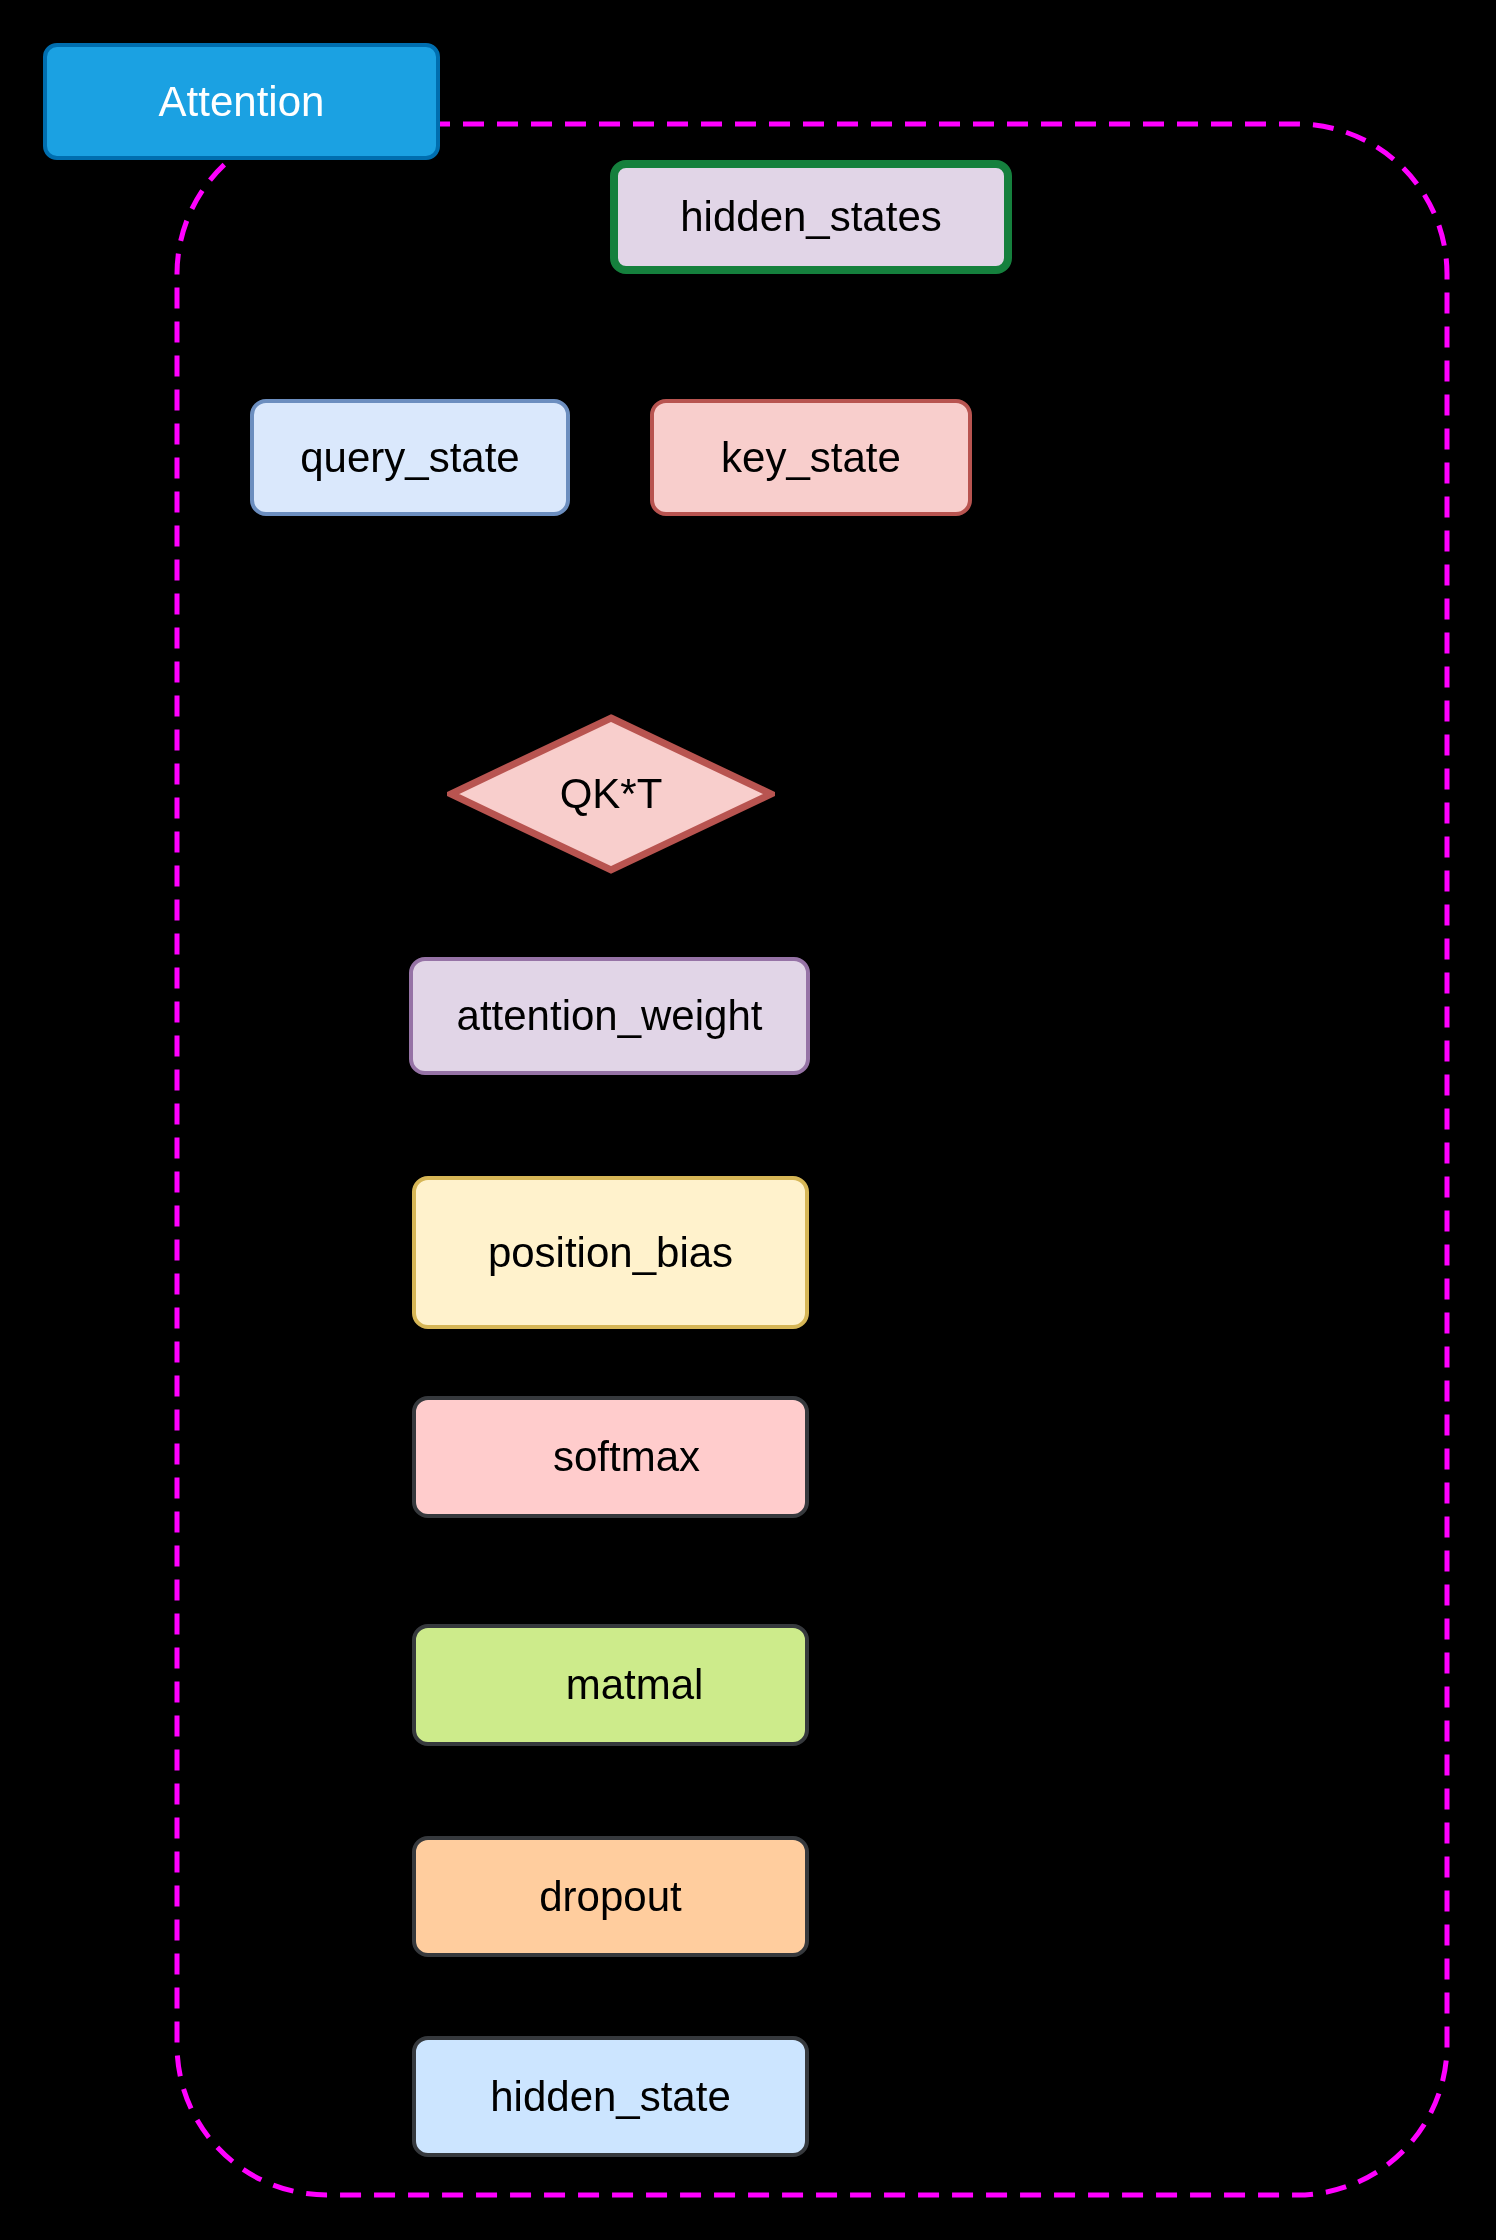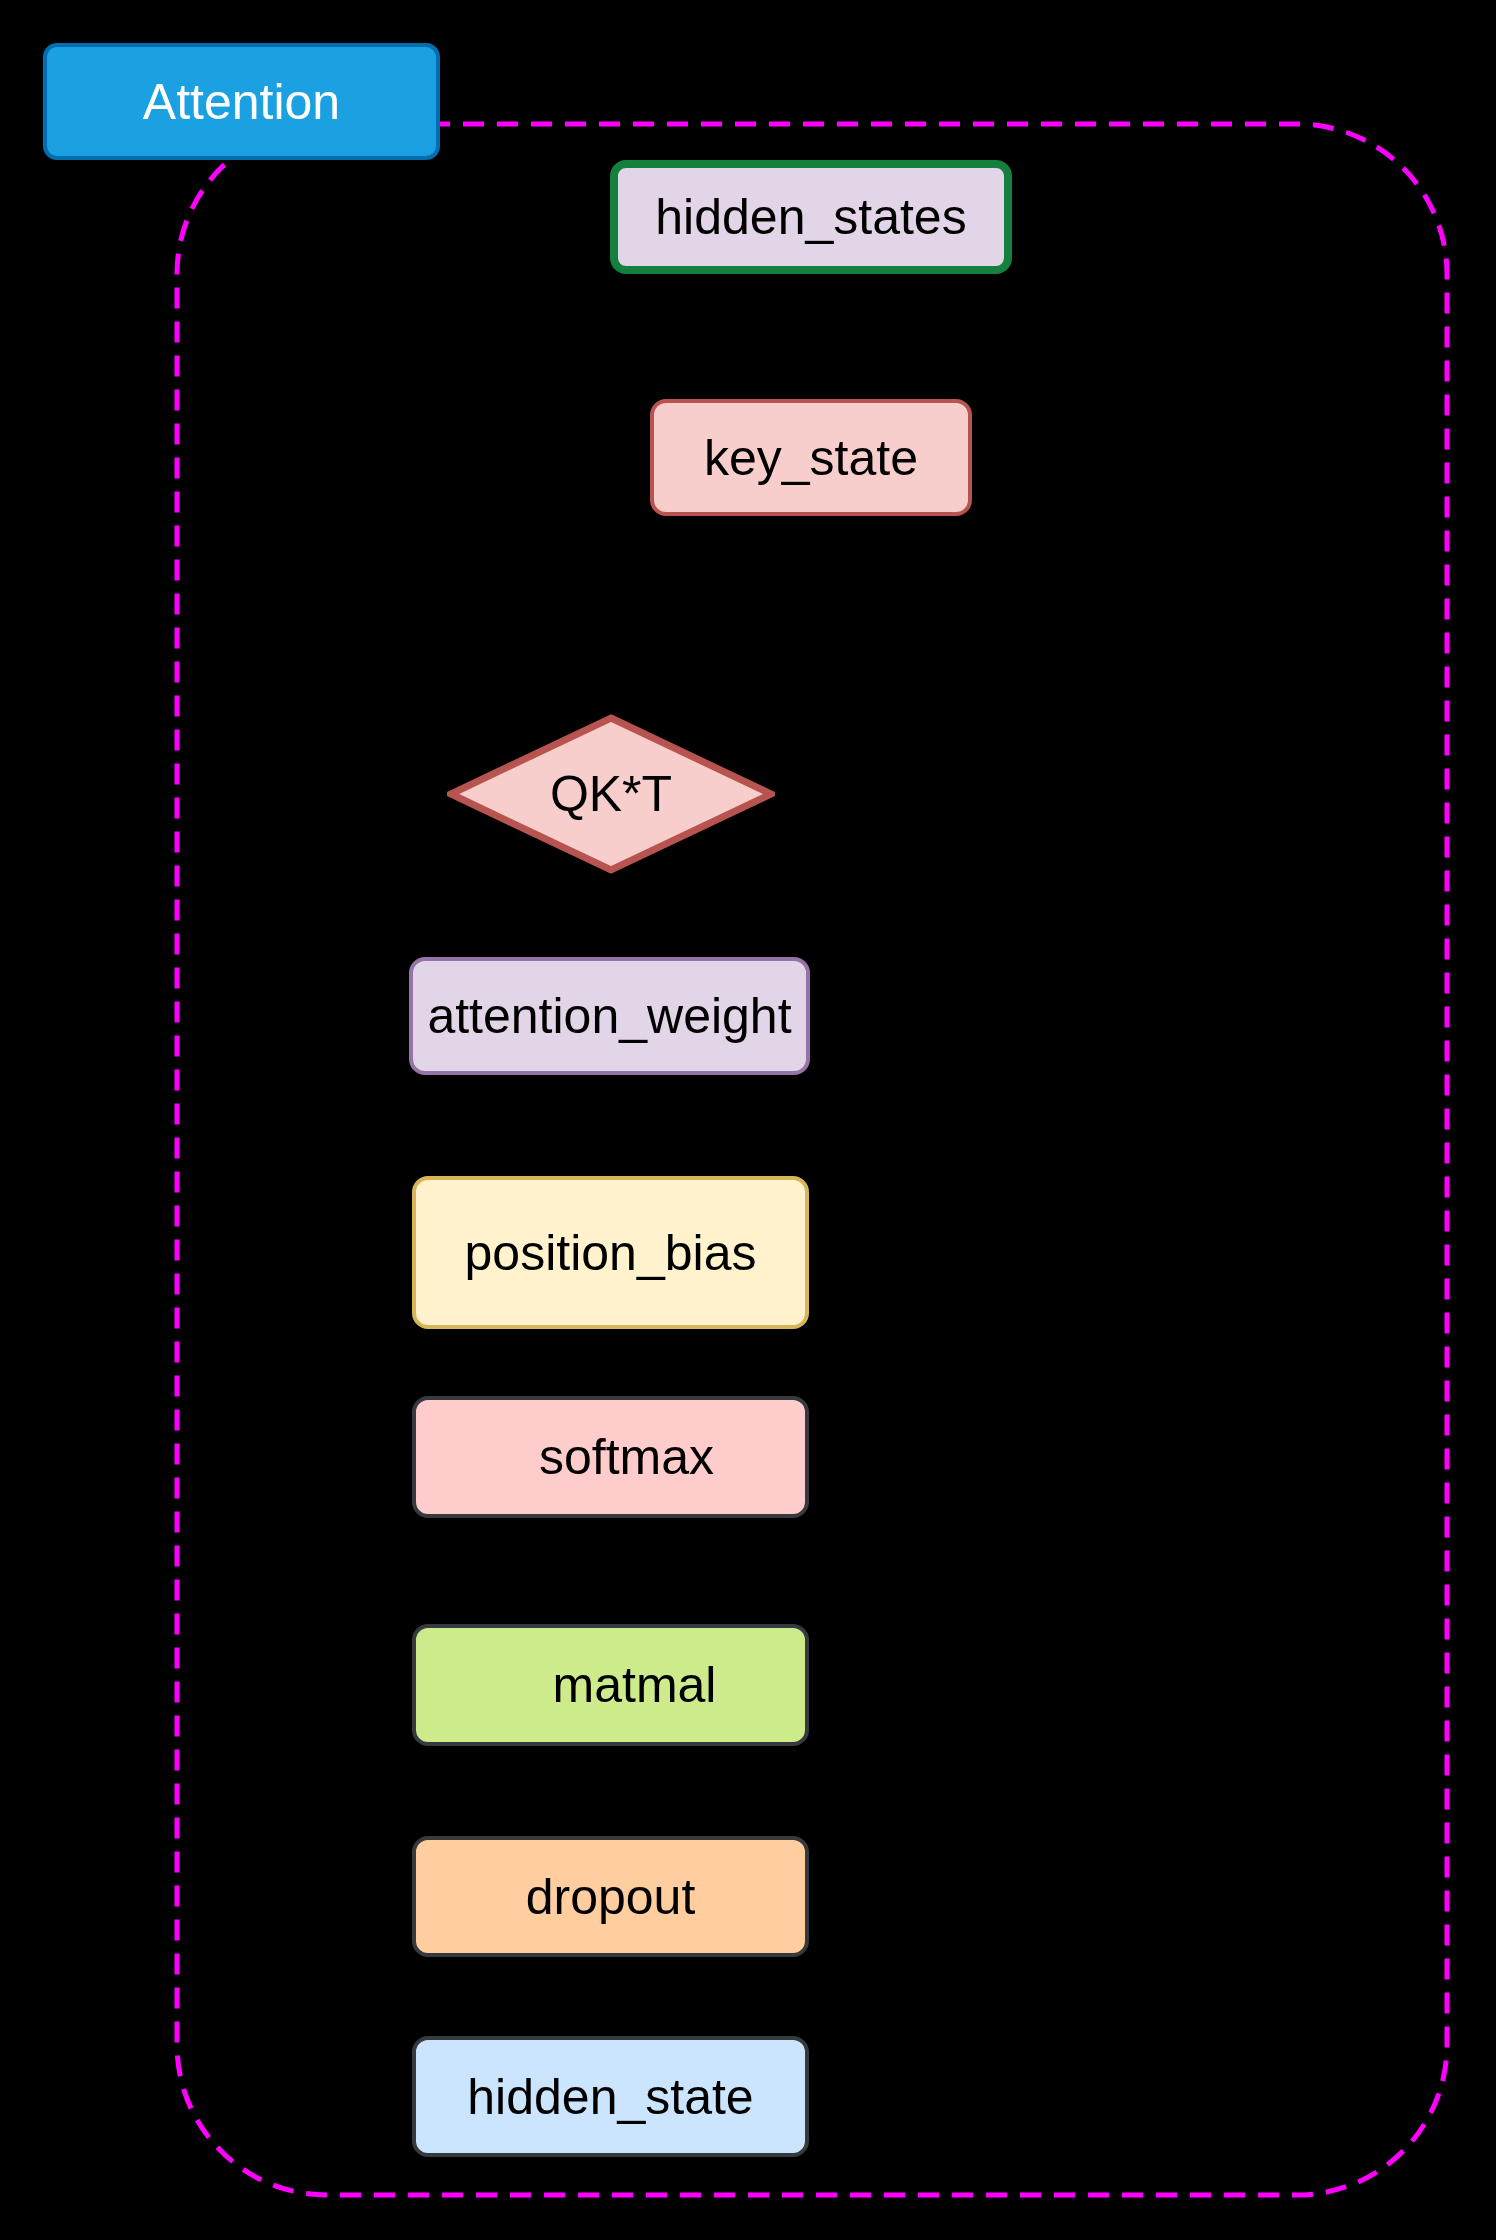--- a/index.html
+++ b/index.html
@@ -23,21 +23,21 @@
     height: 2077px;
     z-index: 1;
   }
   .node {
     position: absolute;
     display: flex;
     align-items: center;
     justify-content: center;
     box-sizing: border-box;
     border-radius: 16px;
-    font-size: 50px;
+    font-size: 42px;
     color: #000000;
     z-index: 2;
     white-space: nowrap;
   }
   .node-attention {
     left: 43px; top: 43px; width: 397px; height: 117px;
     background: #1BA1E2;
     border: 4px solid #006EAF;
     border-radius: 14px;
     color: #FFFFFF;
@@ -120,20 +120,23 @@
   </svg>
 
   <div class="node node-attention">
     <span>Attention</span>
   </div>
 
   <div class="node node-hidden-states">
     <span>hidden_states</span>
   </div>
 
+  <div class="node node-query-state">
+    <span>query_state</span>
+  </div>
 
   <div class="node node-key-state">
     <span>key_state</span>
   </div>
 
 
   <div class="node node-qkt">
     <svg width="328" height="160" viewBox="0 0 328 160" aria-hidden="true">
       <polygon points="164,4 324,80 164,156 4,80" fill="#F8CECC" stroke="#B85450" stroke-width="7"></polygon>
     </svg>

